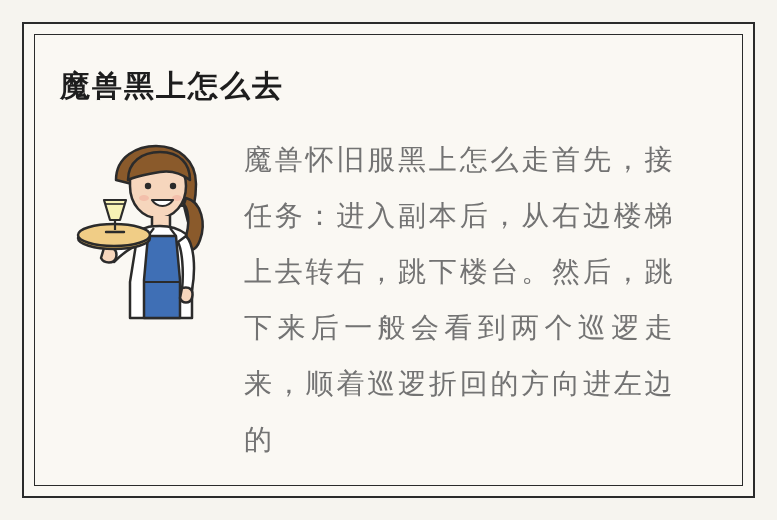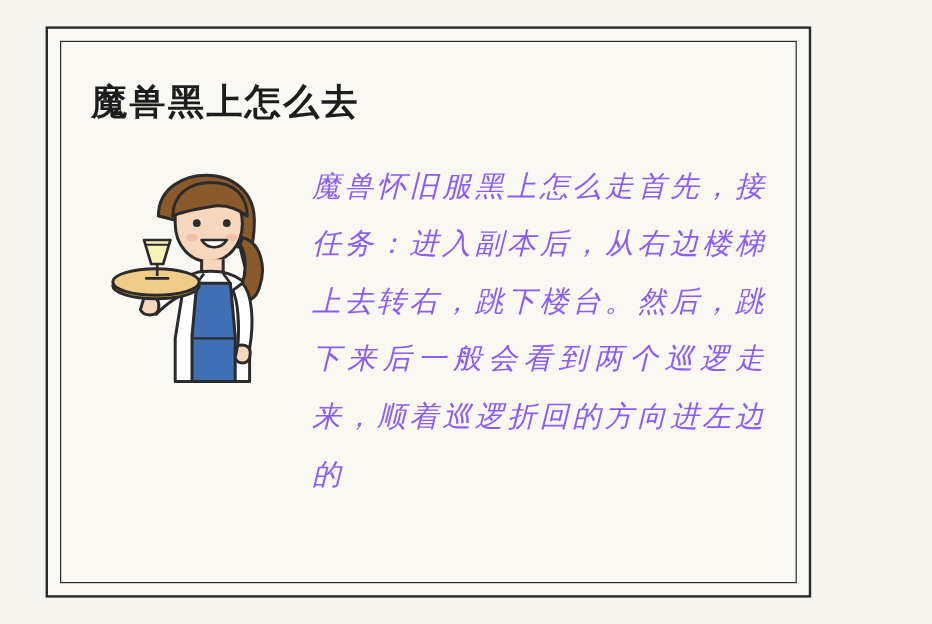--- a/index.html
+++ b/index.html
@@ -10,26 +10,25 @@
     width: 777px;
     height: 520px;
     background: #f6f4ef;
     font-family: "Liberation Sans", sans-serif;
     overflow: hidden;
   }
   .card {
     position: absolute;
     left: 22px;
     top: 22px;
-    width: 638px;
+    width: 733px;
     height: 476px;
     background: #faf8f3;
     border: 2px solid #2b2b2b;
     box-sizing: border-box;
-    margin-left: 16px;
   }
   .inner-border {
     position: absolute;
     left: 10px;
     top: 10px;
     right: 10px;
     bottom: 10px;
     border: 1px solid #2b2b2b;
     box-sizing: border-box;
     pointer-events: none;
@@ -54,27 +53,26 @@
     align-items: flex-start;
   }
   .illustration {
     width: 160px;
     height: 200px;
     flex: 0 0 160px;
     position: relative;
   }
   .body-text {
     margin-left: 24px;
-    font-size: 24px;
+    font-size: 28px;
     line-height: 2.0;
-    color: #8b5cf6;
+    color: #737373;
     letter-spacing: 1.5px;
     width: 430px;
     text-align: justify;
-    font-style: italic;
   }
 </style>
 </head>
 <body>
 
 <div class="card">
   <div class="inner-border"></div>
 
   <div class="title">魔兽黑上怎么去</div>
 

